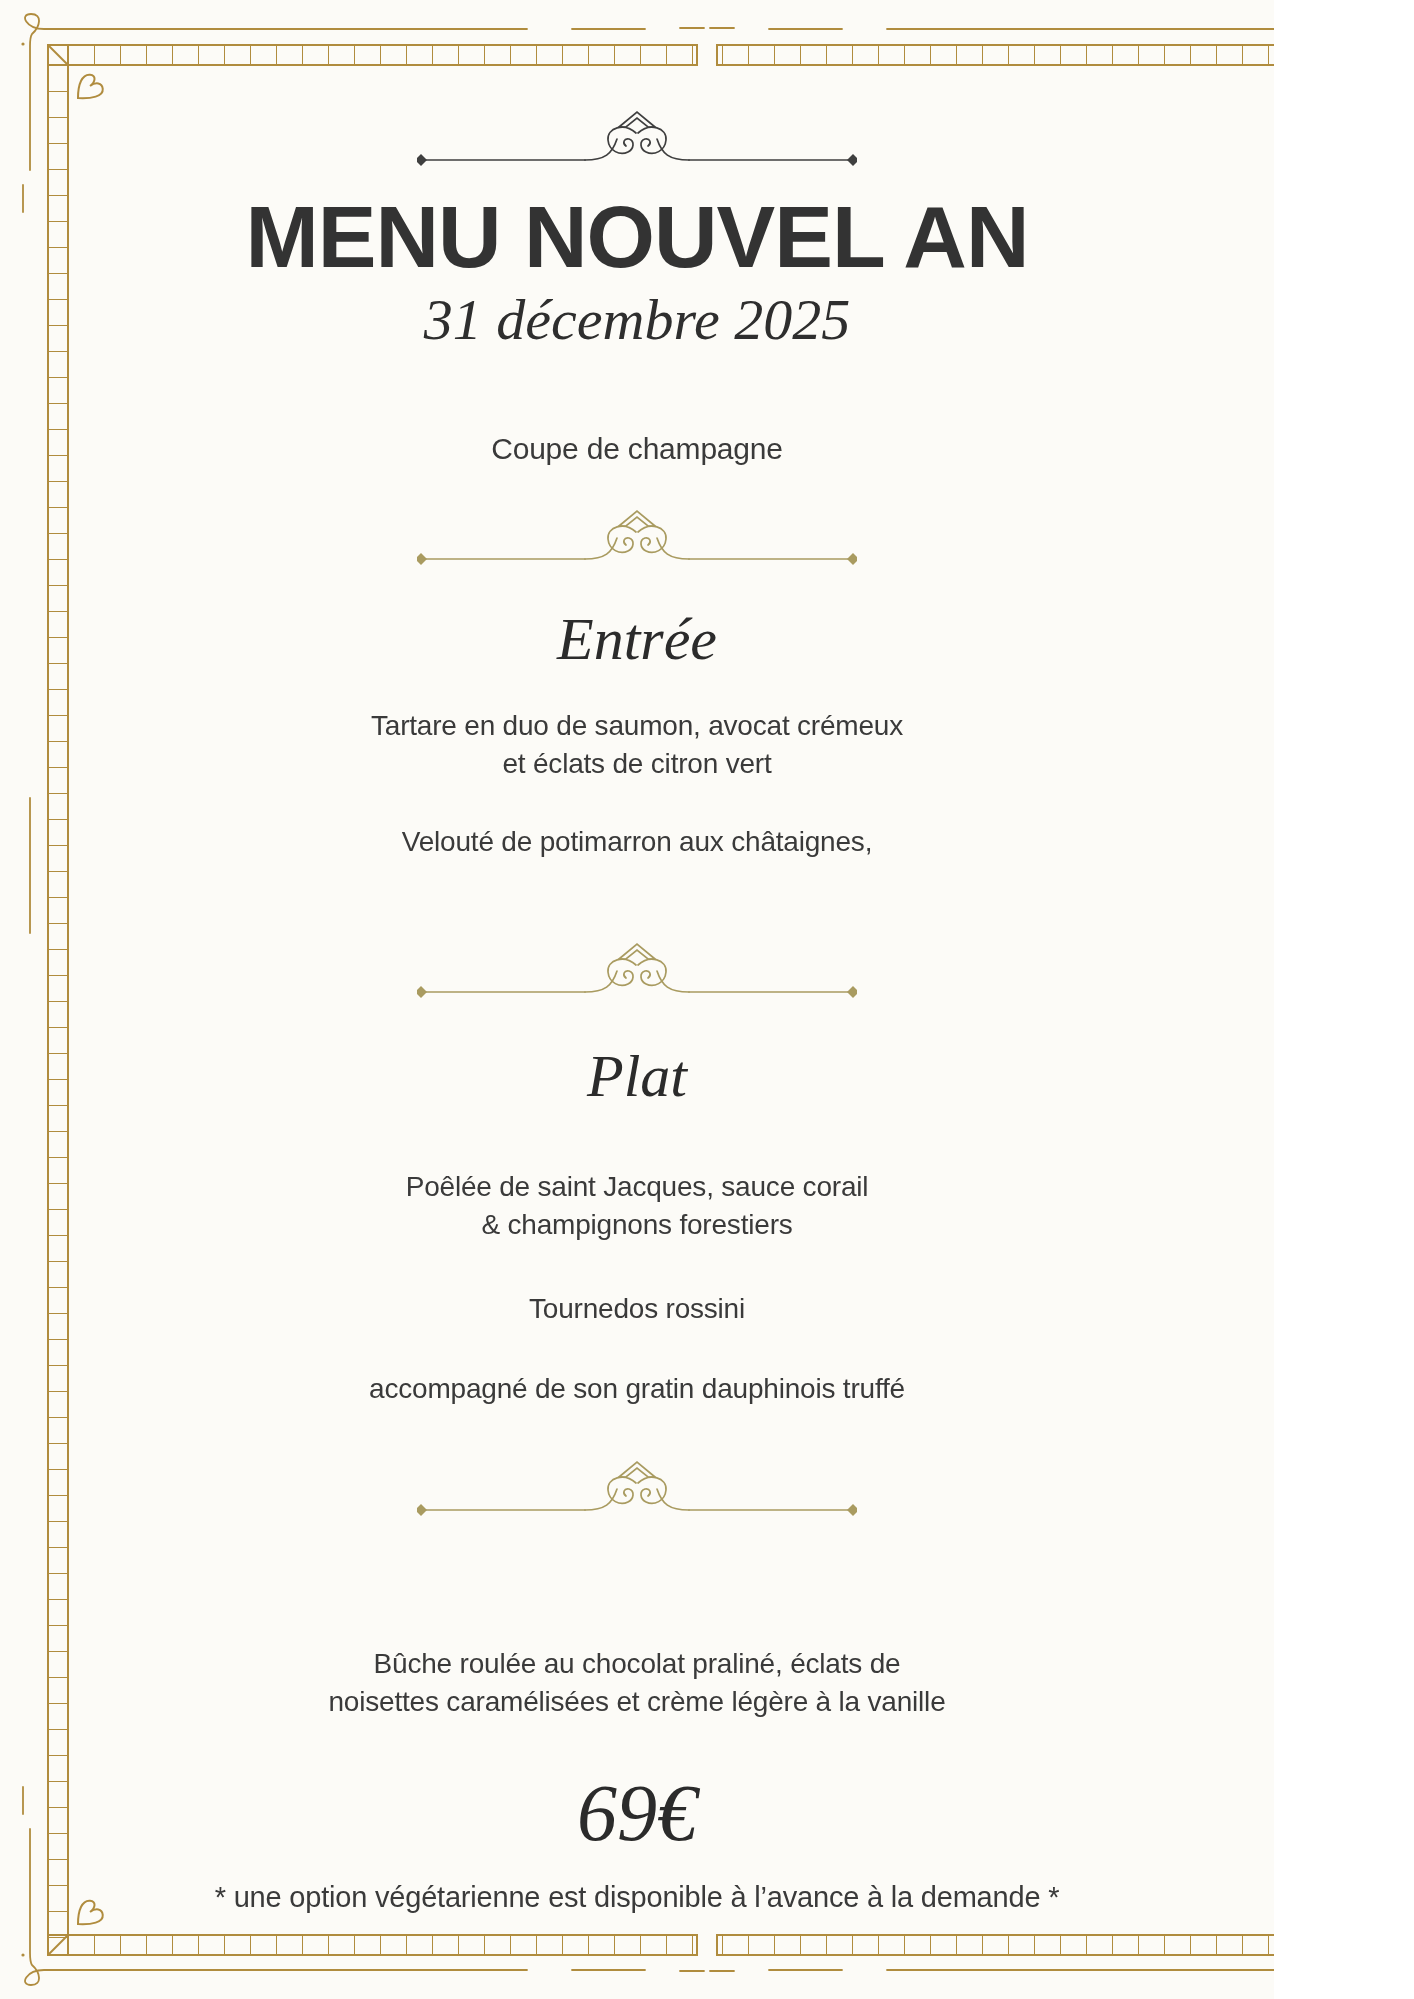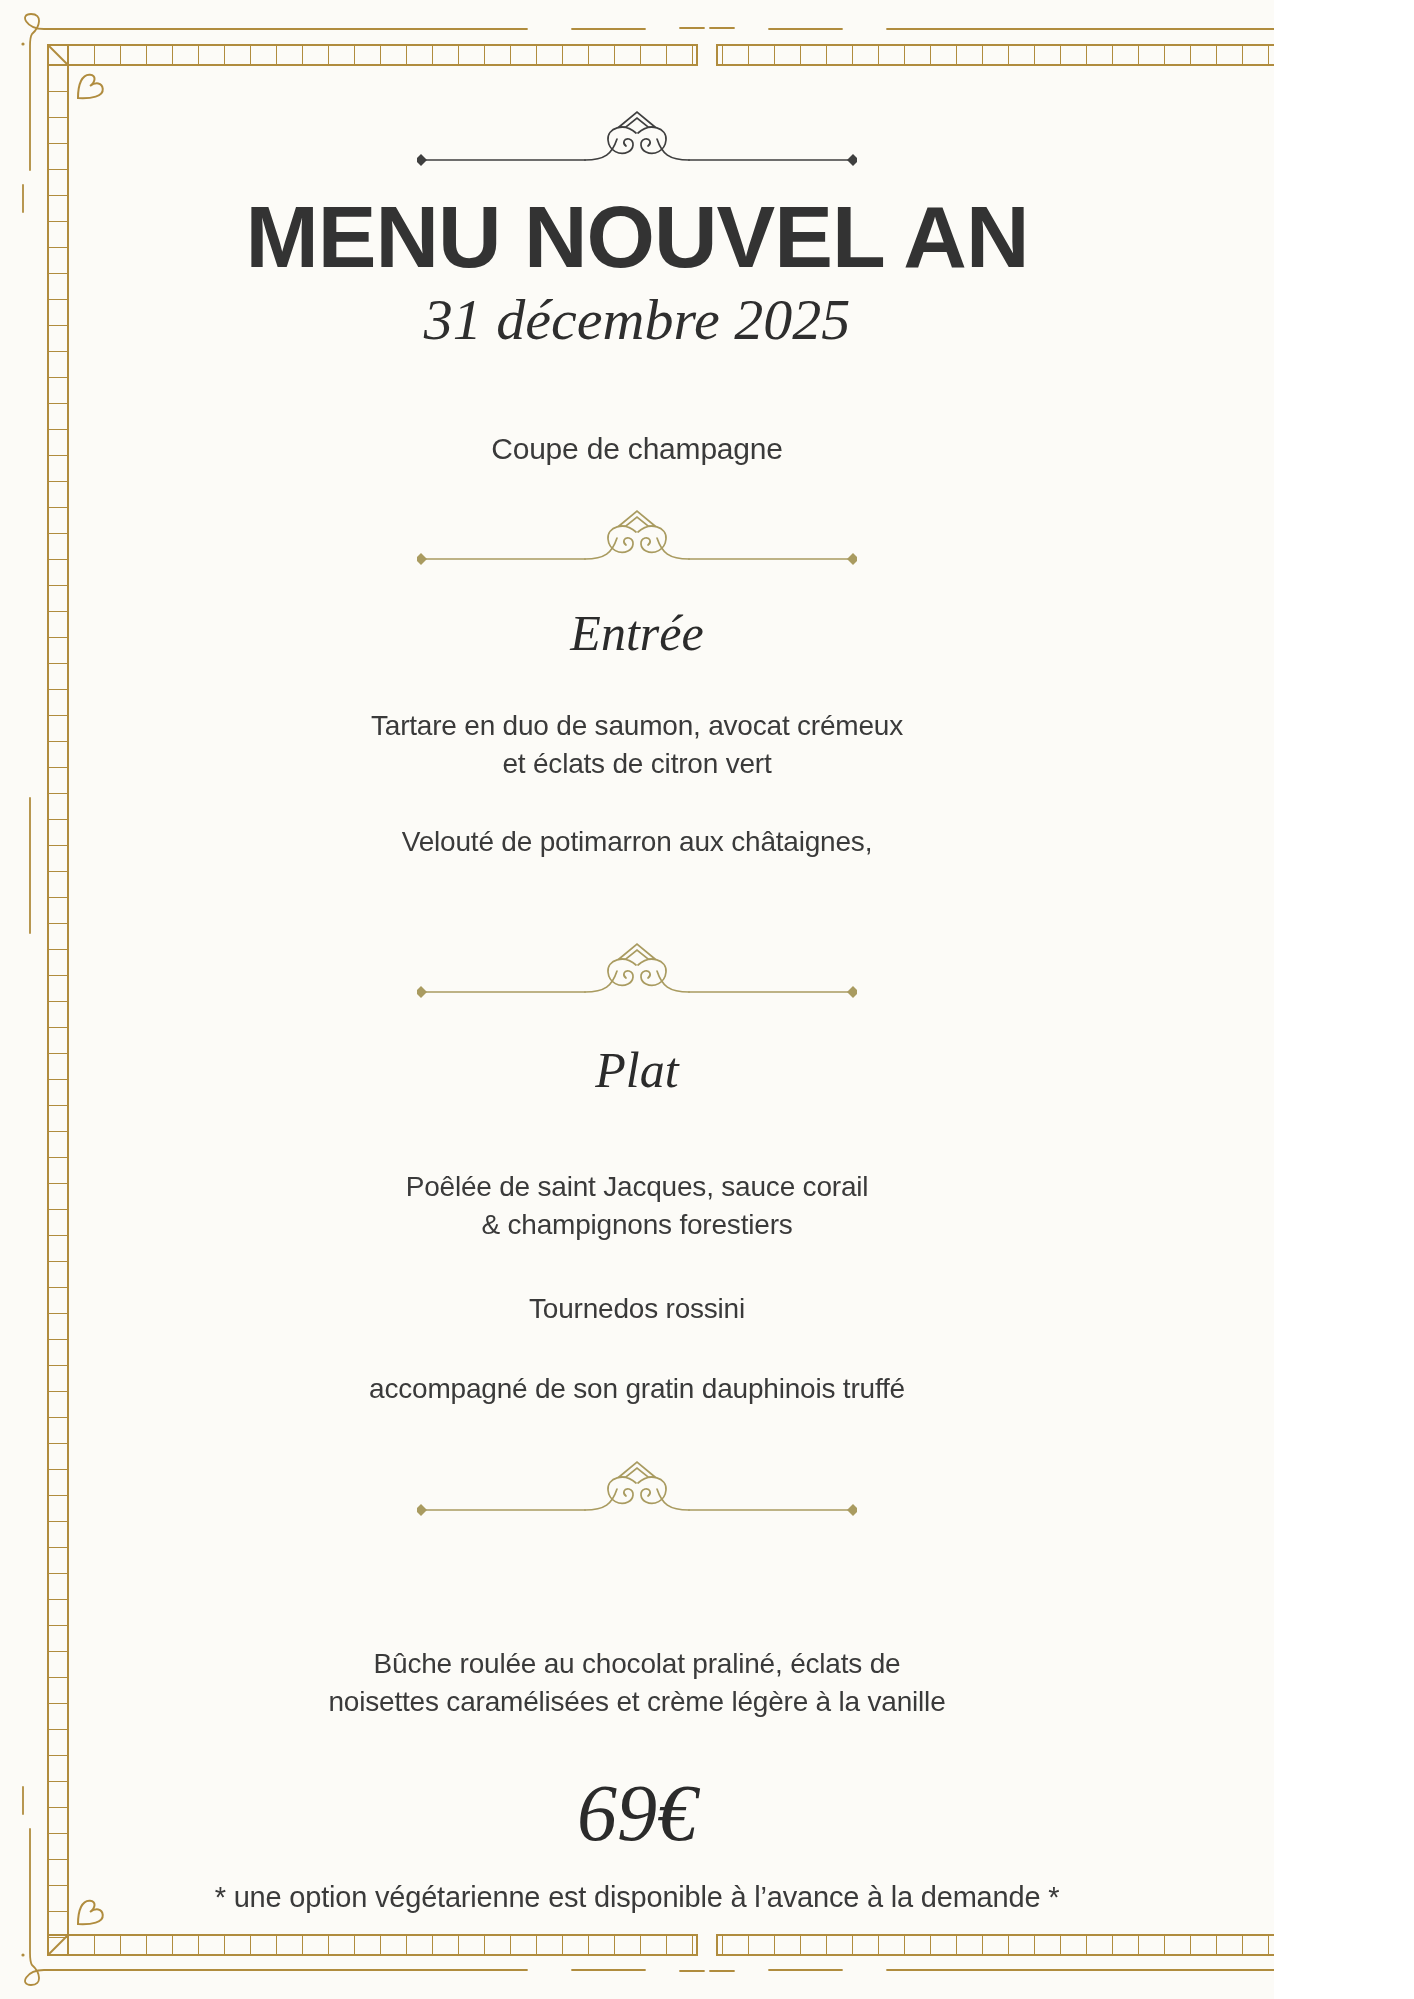--- a/index.html
+++ b/index.html
@@ -50,21 +50,21 @@
     font-size: 30px;
     line-height: 1.3;
     letter-spacing: -0.2px;
     color: #3a3a3a;
     font-weight: 500;
   }
   .heading {
     font-family: "Liberation Serif", serif;
     font-style: italic;
     font-weight: 500;
-    font-size: 50px;
+    font-size: 60px;
     line-height: 1.2;
     color: #2b2b2b;
   }
   .item {
     font-size: 28px;
     line-height: 38px;
     letter-spacing: -0.2px;
     color: #3a3a3a;
     font-weight: 500;
   }

